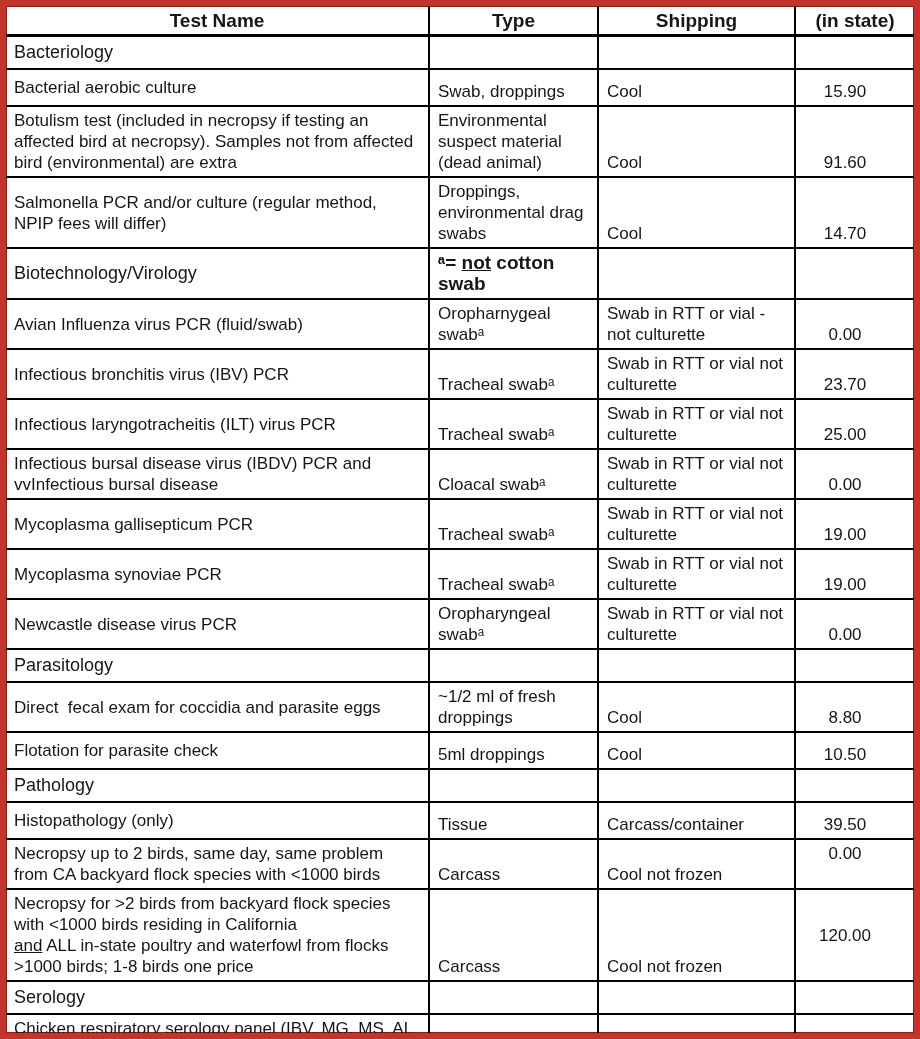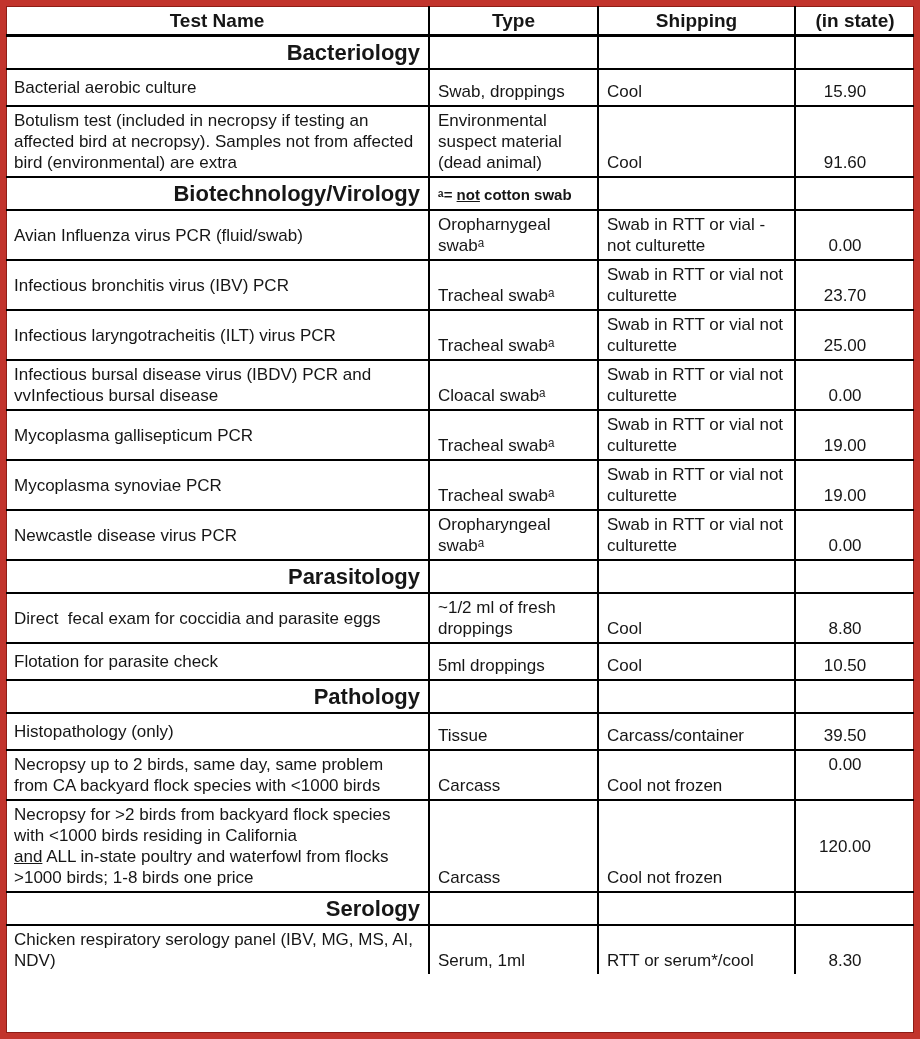--- a/index.html
+++ b/index.html
@@ -47,26 +47,25 @@
     text-align: center;
     height: 24px;
     vertical-align: middle;
     padding: 2px 4px;
   }
   tr.section td {
     height: 24px;
     vertical-align: middle;
   }
   tr.section td.cell-name {
-    font-size: 22px;
-    font-weight: bold;
-    text-align: right;
+    font-size: 18px;
+    font-weight: normal;
   }
   tr.section td.cell-type {
-    font-size: 15px;
+    font-size: 19px;
     font-weight: bold;
     vertical-align: bottom;
     padding-bottom: 4px;
     margin-top: 37px;
   }
   tr.item td { height: 29px; }
 
   td.cell-name  { vertical-align: middle; white-space: pre-wrap; }
   td.cell-type  { vertical-align: bottom; white-space: pre-wrap; }
   td.cell-ship  { vertical-align: bottom; margin-top: 8px; }
@@ -107,20 +106,26 @@
           <td class="cell-type"><span>Swab, droppings</span></td>
           <td class="cell-ship">Cool</td>
           <td class="cell-price">15.90</td>
         </tr>
         <tr class="item">
           <td class="cell-name"><span>Botulism test (included in necropsy if testing an affected bird at necropsy). Samples not from affected bird (environmental) are extra</span></td>
           <td class="cell-type"><span>Environmental suspect material (dead animal)</span></td>
           <td class="cell-ship">Cool</td>
           <td class="cell-price">91.60</td>
         </tr>
+        <tr class="item">
+          <td class="cell-name"><span>Salmonella PCR and/or culture (regular method, NPIP fees will differ)</span></td>
+          <td class="cell-type"><span>Droppings, environmental drag swabs</span></td>
+          <td class="cell-ship">Cool</td>
+          <td class="cell-price">14.70</td>
+        </tr>
         <tr class="section">
           <td class="cell-name"><span>Biotechnology/Virology</span></td>
           <td class="cell-type"><span>ᵃ= </span><span class="u">not</span><span> cotton swab</span></td>
           <td class="cell-ship"></td>
           <td class="cell-price"></td>
         </tr>
         <tr class="item">
           <td class="cell-name"><span>Avian Influenza virus PCR (fluid/swab)</span></td>
           <td class="cell-type"><span>Oropharnygeal swabᵃ</span></td>
           <td class="cell-ship">Swab in RTT or vial - not culturette</td>

